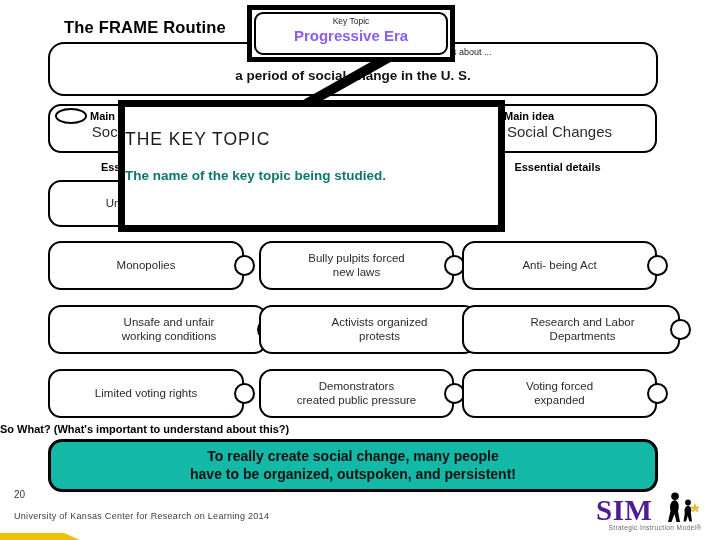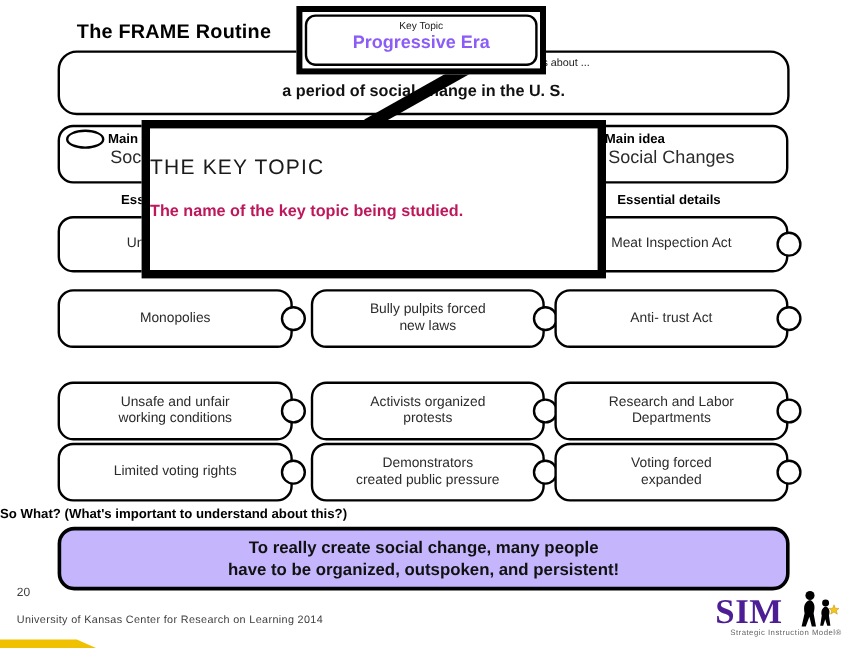--- a/index.html
+++ b/index.html
@@ -50,21 +50,21 @@
   }
 
   
   .gbox {
     border:2.5px solid #000; border-radius:13px; background:#fff;
     display:flex; align-items:center; justify-content:center; text-align:center;
     font-size:11.5px; color:#2b2b2b; white-space:pre-line; line-height:1.18;
   }
   .row-1 { top:180px; height:43px; }
   .row-2 { top:241px; height:45px; }
-  .row-3 { top:318px; height:45px; }
+  .row-3 { top:305px; height:45px;padding-left:23px; }
   .row-4 { top:369px; height:45px; }
   .conn {
     position:absolute; right:-13px; top:50%; margin-top:-11px;
     width:17px; height:17px; border:2.5px solid #000; border-radius:50%;
     background:#fff;
   }
 
   
   .tail-svg { left:0; top:0; width:720px; height:540px; pointer-events:none; }
 
@@ -79,30 +79,30 @@
   }
   .keytopic-label { font-size:8.5px; color:#222; margin-top:2px; }
   .keytopic-value { font-size:15px; font-weight:bold; color:#8b5cf6; margin-top:1px; }
 
   
   .popup {
     left:118px; top:100px; width:373px; height:118px;
     background:#fff; border:7px solid #000; text-align:left;
   }
   .popup-title { margin-top:22px; font-size:17.5px; letter-spacing:1px; color:#1a1a1a; }
-  .popup-body  { margin-top:18px; font-size:13.5px; font-weight:bold; color:#be185d; }
+  .popup-body  { margin-top:18px; font-size:13.5px; font-weight:bold; color:#0f766e; }
 
   
   .sowhat-label {
     left:0; right:8px; top:423px; text-align:left;
     font-size:11px; font-weight:bold; color:#000;
   }
   .conclusion {
     left:48px; top:439px; width:604px; height:47px;
-    border:3px solid #000; border-radius:14px; background:#c4b5fd;
+    border:3px solid #000; border-radius:14px; background:#14b8a6;
     display:flex; align-items:center; justify-content:center; text-align:center;
     font-size:14px; font-weight:bold; color:#111; white-space:pre-line; line-height:1.25;
   }
 
   .page-number { left:14px; top:489px; font-size:10px; color:#3d3d3d; }
   .footer-text { left:14px; top:511px; font-size:9px; color:#3d3d3d; letter-spacing:0.3px; }
 
   .ribbon-svg { left:0; top:528px; width:100px; height:12px; }
 
   .sim-logo { left:596px; top:492px; width:118px; height:42px; }
@@ -148,36 +148,32 @@
   <div class="abs ed-label col-r">Essential details</div>
 
   <div class="abs gbox col-l row-1">
     <span>Unsanitary food</span>
     <span class="conn"></span>
   </div>
   <div class="abs gbox col-m row-1">
     <span></span>
     <span class="conn"></span>
   </div>
-  <div class="abs gbox col-r row-1">
-    <span>Meat Inspection Act</span>
-    <span class="conn"></span>
-  </div>
 
   <div class="abs gbox col-l row-2">
     <span>Monopolies</span>
     <span class="conn"></span>
   </div>
   <div class="abs gbox col-m row-2">
     <span>Bully pulpits forced
 new laws</span>
     <span class="conn"></span>
   </div>
   <div class="abs gbox col-r row-2">
-    <span>Anti- trust Act</span>
+    <span>Anti- being Act</span>
     <span class="conn"></span>
   </div>
 
   <div class="abs gbox col-l row-3">
     <span>Unsafe and unfair
 working conditions</span>
     <span class="conn"></span>
   </div>
   <div class="abs gbox col-m row-3">
     <span>Activists organized

